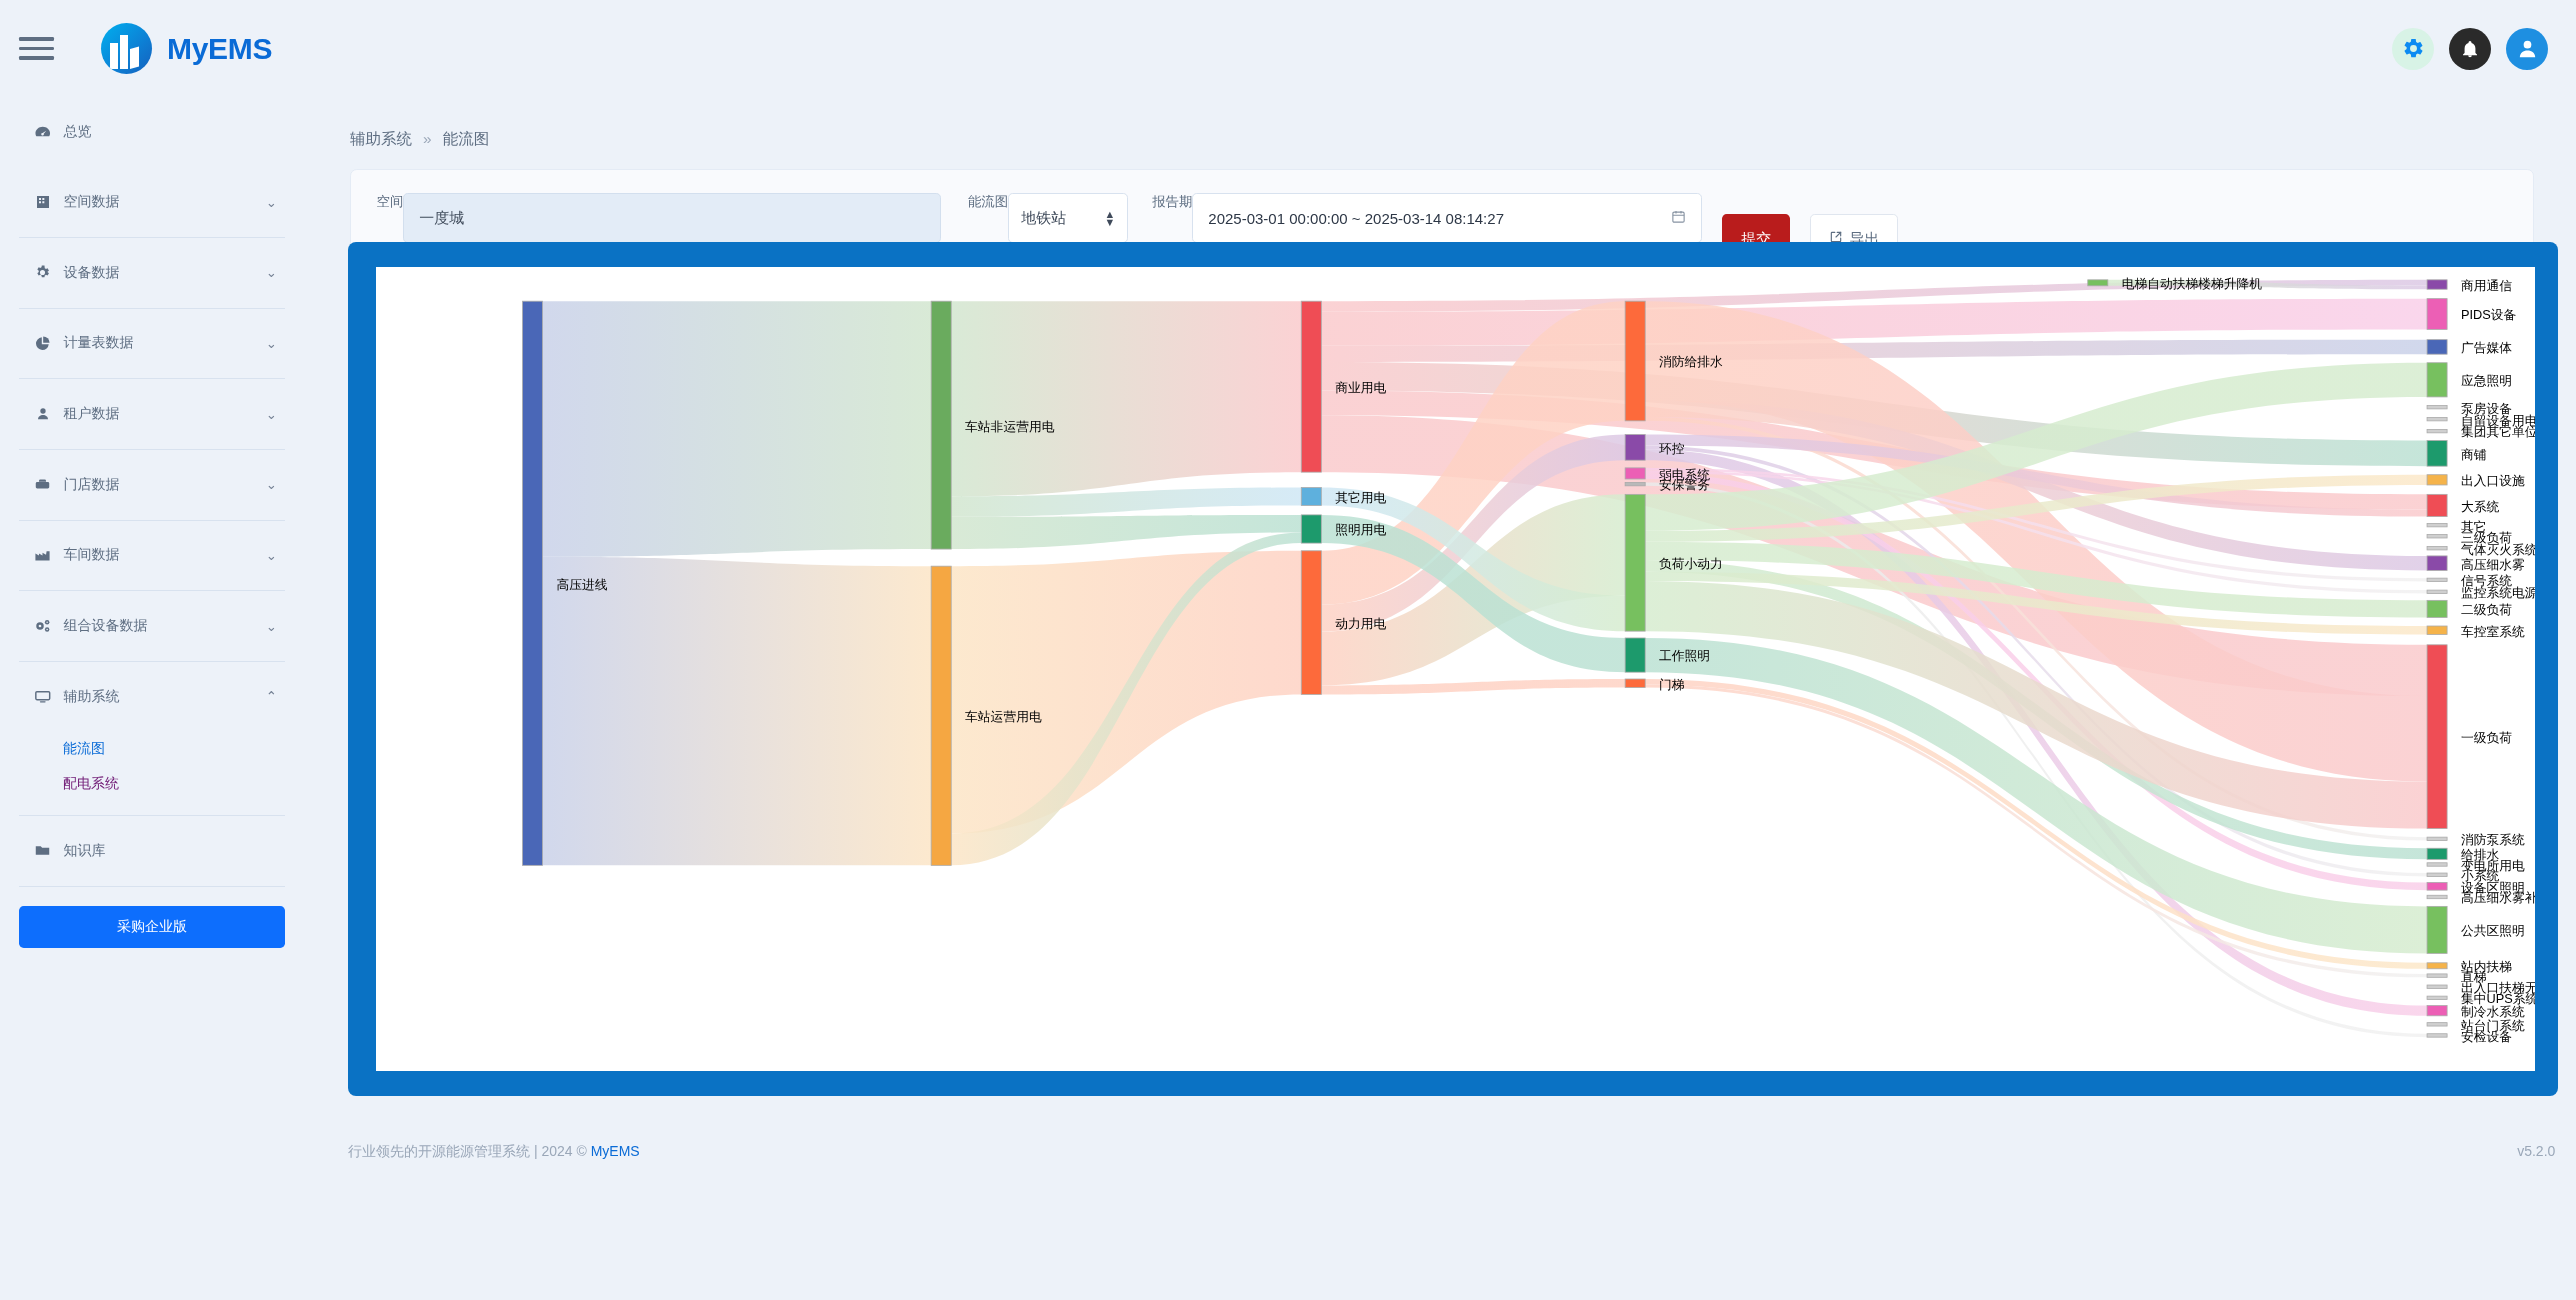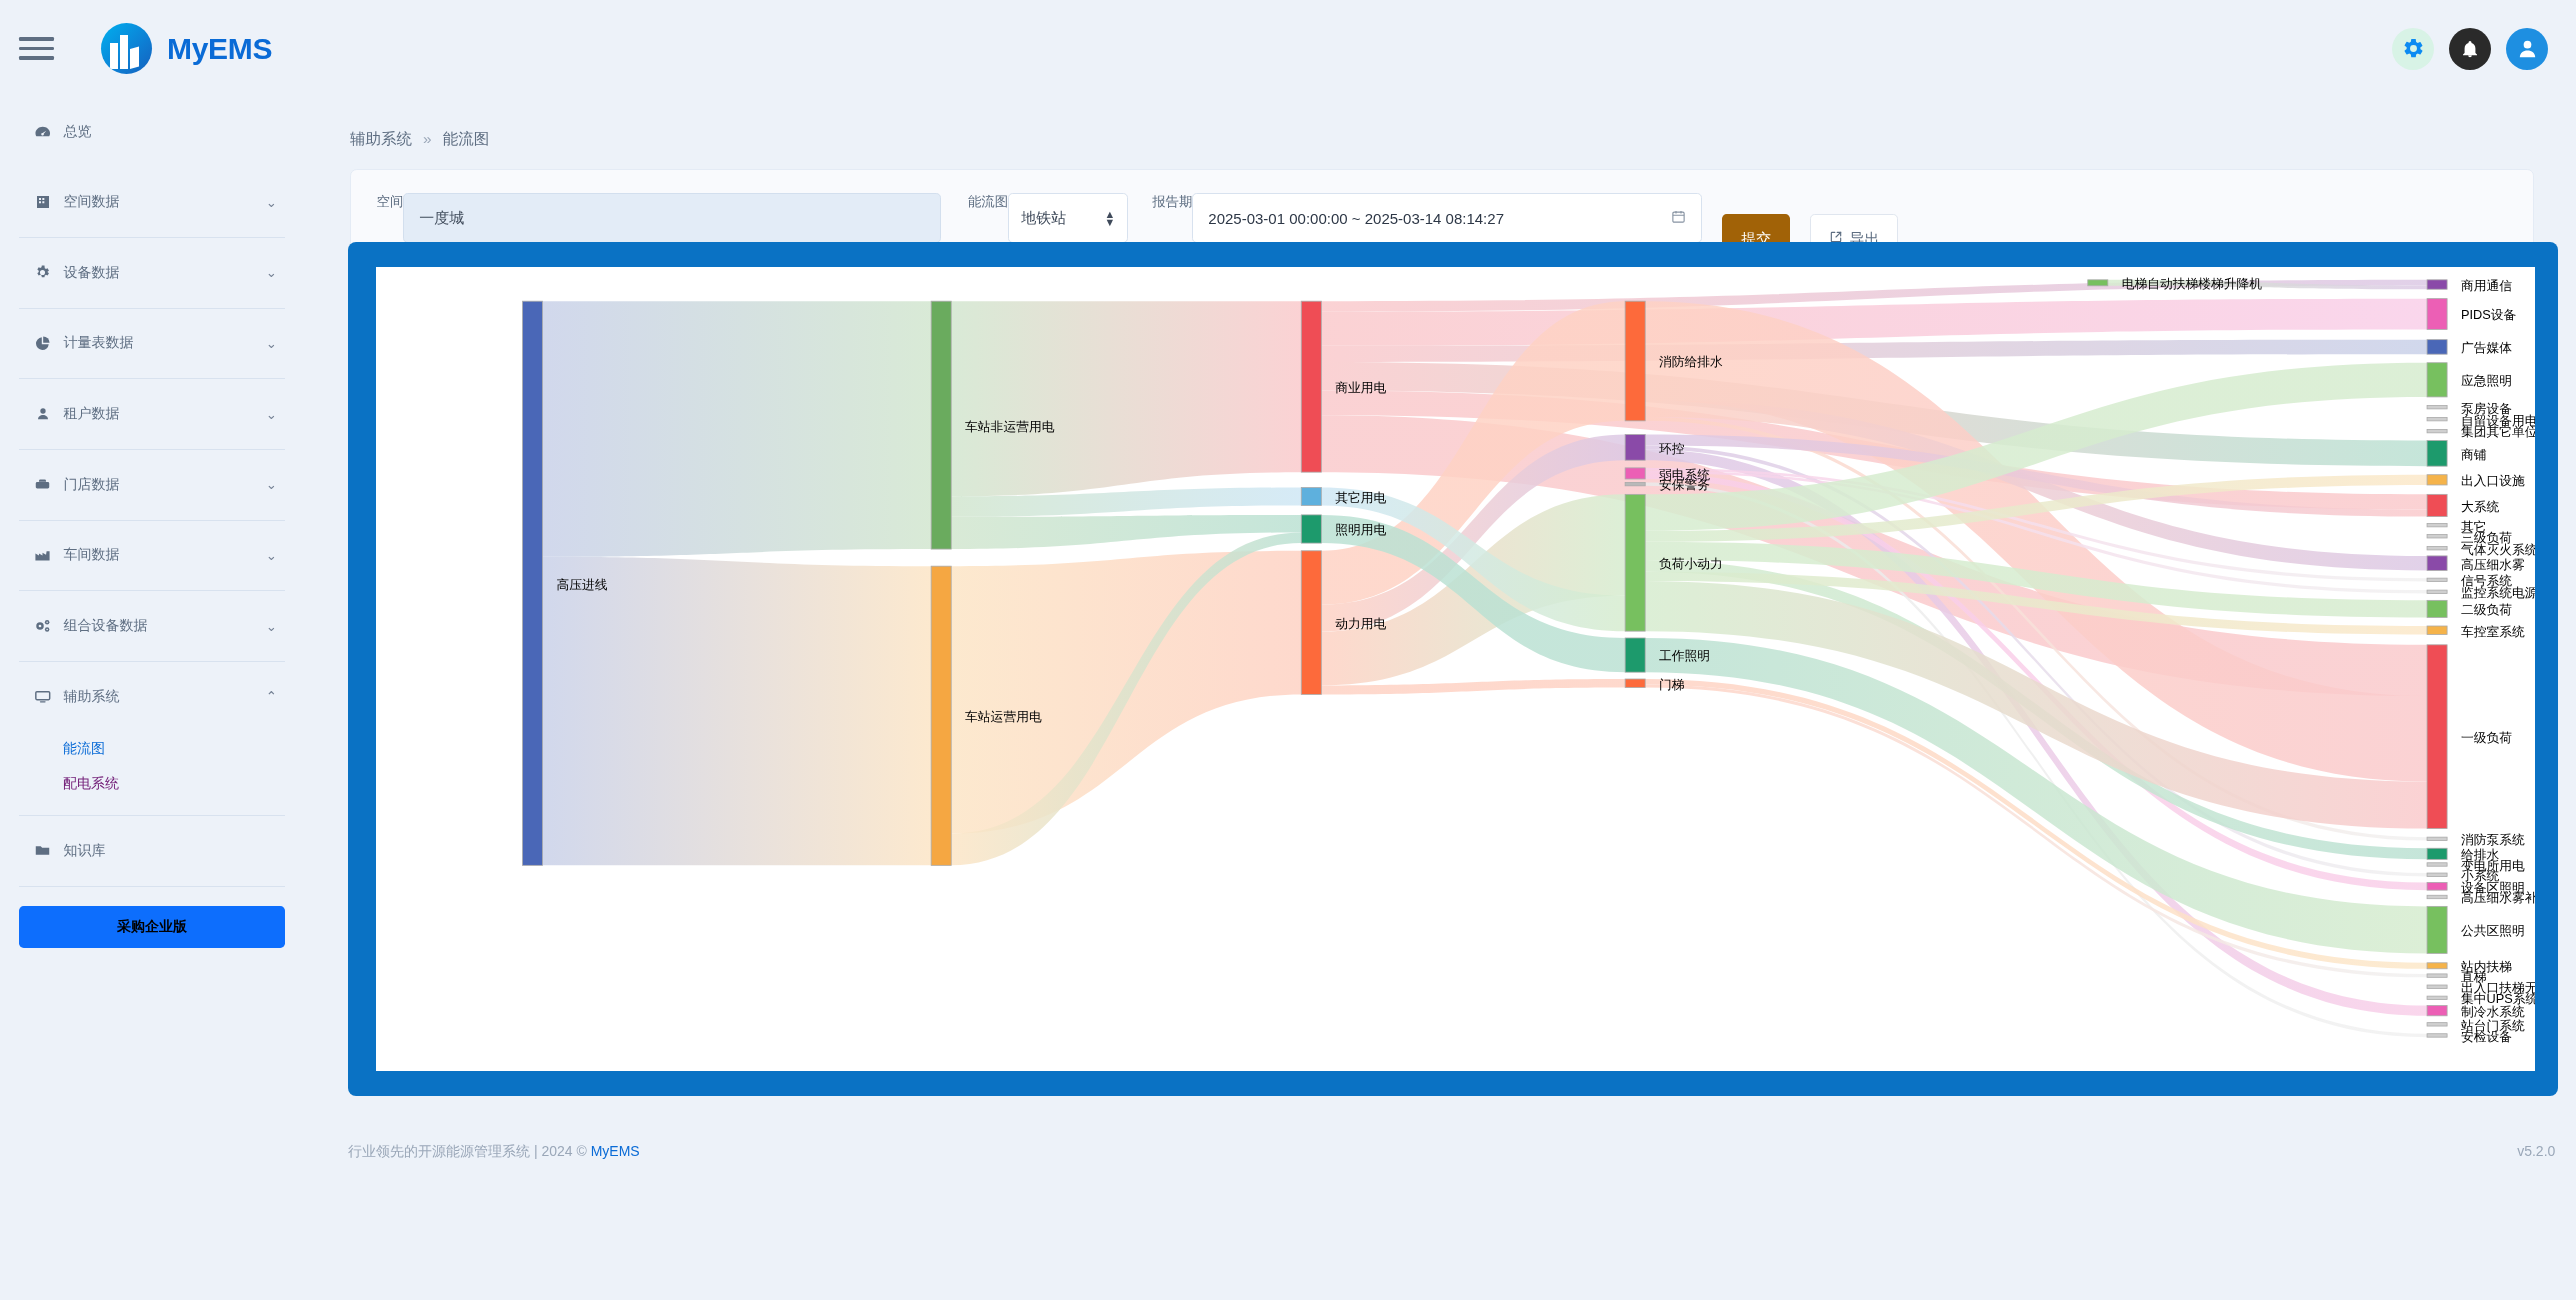--- a/index.html
+++ b/index.html
@@ -43,22 +43,22 @@
   .nav-item { display: flex; align-items: center; height: 70px; padding: 0 12px; cursor: pointer;
     font-size: 14px; color: #5e6e82; position: relative; }
   .nav-item .nav-ico { width: 31px; flex: 0 0 31px; display:flex; align-items:center; justify-content:center;
     color:#5e6e82; }
   .nav-item .nav-label { margin-left: 5.4px; }
   .nav-item .chev { margin-left: auto; color:#748194; font-size: 13.4px; }
   .nav-sep { height: 0.7px; background: #d8e2ef; margin: 0 4px; }
   .sub-item { font-size: 14px; padding: 0 12px 0 48px; height: 35px; display:flex; align-items:center;
     cursor: pointer; color:#701a75; }
   .sub-item.active { color: #0a6bd6; }
-  .buy-btn { margin: 19px 4px 0; height: 42px; background: #0d6efd; color: #000000; border-radius: 4.7px;
-    display: flex; align-items: center; justify-content: center; font-size: 14px; cursor: pointer; font-weight: bold; }
+  .buy-btn { margin: 19px 4px 0; height: 42px; background: #0d6efd; color: #ffffff; border-radius: 4.7px;
+    display: flex; align-items: center; justify-content: center; font-size: 14px; cursor: pointer; }
 
   
   .main { position: absolute; top: 97px; left: 304px; width: 2272px; height: 1203px; }
   .breadcrumb { font-size: 15.5px; color: #5e6e82; padding: 32px 16px 0 46px; }
   .breadcrumb .sep { margin: 0 6.7px; color:#9aa7b8; }
 
   .filter-card {
     margin: 19px 42px 0 46px; background: #f9fafd; border: 0.7px solid #e4ebf5;
     border-radius: 6.7px; height: 124px; padding: 23px 25.5px; display: flex; align-items: flex-start; gap: 20px;
   }
@@ -66,21 +66,21 @@
   .fgroup label { font-size: 13.4px; color:#5e6e82; margin-bottom: 7.4px; }
   .fld-space { width: 538px; height: 50px; background:#e3ecf7; border:0.7px solid #d3dfee; border-radius:4.7px;
     display:flex; align-items:center; padding: 0 15px; font-size: 15px; color:#3f4a5a; }
   .fld-select { width: 120px; height: 50px; background:#fff; border:0.7px solid #d8e2ef; border-radius:4.7px;
     display:flex; align-items:center; padding: 0 12px; font-size: 15px; color:#3f4a5a; position: relative; }
   .fld-select .spin { margin-left:auto; display:flex; flex-direction:column; gap:2px; line-height:0.6;
     font-size: 10.8px; color:#3f4a5a;}
   .fld-date { width: 510px; height: 50px; background:#fff; border:0.7px solid #d8e2ef; border-radius:4.7px;
     display:flex; align-items:center; padding: 0 15px; font-size: 15px; color:#2d3746; }
   .fld-date .cal { margin-left:auto; opacity:.75; }
-  .btn-submit { height: 50px; padding: 8px 19px; background:#a16207; color:#fff; border:none; border-radius:4.7px;
+  .btn-submit { height: 50px; padding: 8px 19px; background:#b91c1c; color:#fff; border:none; border-radius:4.7px;
     font-size: 15px; cursor:pointer; font-family: inherit; margin-top: 21px; }
   .btn-export { height: 50px; padding: 0 17.5px; background:#fff; color:#5e6e82; border:0.7px solid #e0e6ef;
     border-radius:4.7px; font-size: 15px; cursor:pointer; display:flex; align-items:center; gap:6.7px;
     margin-top: 21px; font-family: Liberation Mono, monospace;}
   .chart-frame {
     position: absolute; left: 348px; top: 242px; width: 2210px; height: 854px;
     background: #0a72c4; border-radius: 8px; padding: 25px 23px 25.5px 28px;
   }
   .chart-inner { width: 100%; height: 100%; background: #fff; position: relative; overflow:hidden; }
 

